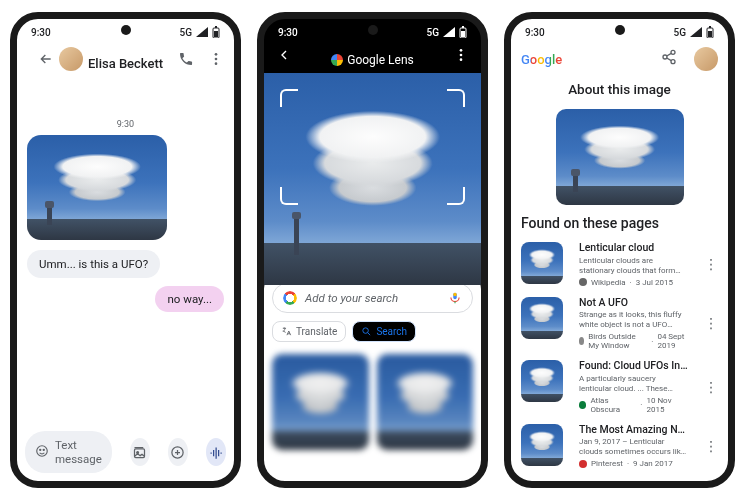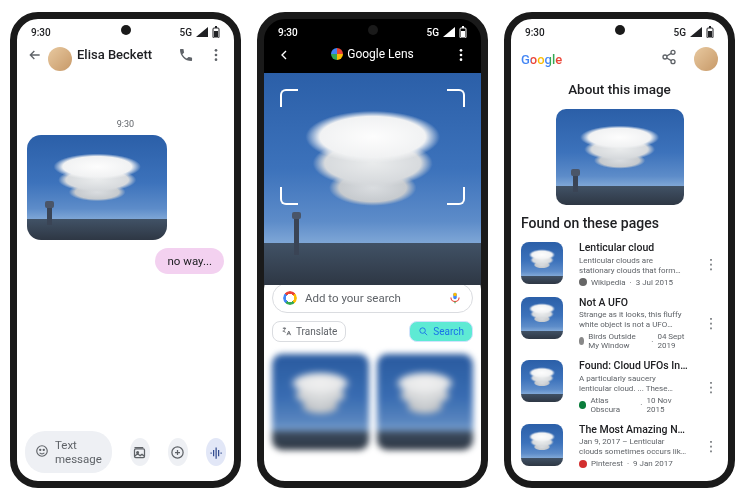--- a/index.html
+++ b/index.html
@@ -40,21 +40,21 @@
   .signal-icon, .battery-icon { display:inline-block; }
   .signal-icon svg, .battery-icon svg { display:block; }
   .camera-pill {
     position:absolute;
     top:6px; left:50%; transform:translateX(-50%);
     width:10px; height:10px; border-radius:50%;
     background:#1a1a1a;
   }
   
   .chat-header {
-    display:flex; align-items:flex-start; padding:6px 10px; gap:5px;
+    display:flex; align-items:flex-end; padding:6px 10px; gap:5px;margin-left:11px;
   }
   .chat-header .back { font-size:16px; color:#5f6368; }
   .avatar { width:24px; height:24px; border-radius:50%; background:linear-gradient(135deg,#e8c9a0,#c79968); }
   .contact-name { flex:1; font-size:13px; color:#202124; font-weight:500; }
   .header-icons { display:flex; gap:14px; color:#5f6368; }
   .chat-body { flex:1; overflow:hidden; padding:6px 10px; display:flex; flex-direction:column; }
   .timecenter { text-align:center; font-size:9px; color:#5f6368; margin:36px 0 6px; }
   .msg-img-wrap { align-self:flex-start; width:140px; border-radius:14px; overflow:hidden; }
   .cloud-scene {
     width:100%; aspect-ratio:4/3;
@@ -91,21 +91,21 @@
     flex:1; display:flex; align-items:center; gap:6px;
     background:#eef0f4; border-radius:20px; padding:7px 10px;
     color:#5f6368; font-size:11.5px;
   }
   .compose-btn { width:28px; height:28px; border-radius:50%; background:#eef0f4; display:flex; align-items:center; justify-content:center; color:#5f6368; }
   .compose-btn.accent{ background:#e2e7f7; color:#324b8f; }
   .compose-btn svg{ display:block; }
 
   
   .lens-header {
-    display:flex; align-items:flex-start; justify-content:space-between;
+    display:flex; align-items:flex-end; justify-content:space-between;
     padding:6px 12px; color:#fff;
   }
   .lens-title { font-size:12px; display:flex; align-items:center; gap:4px; }
   .lens-title .logo { width:12px; height:12px; border-radius:50%;
     background:conic-gradient(#ea4335 0 25%, #fbbc04 0 50%, #34a853 0 75%, #4285f4 0 100%); }
   .lens-viewport {
     position:relative; flex:0 0 auto;
   }
   .lens-viewport .cloud-scene { aspect-ratio: 215/210; }
   .crop-corners { position:absolute; inset:16px; pointer-events:none; }
@@ -116,35 +116,35 @@
   .crop-corners .tr{ top:0; right:0; border-left:none; border-bottom:none; border-top-right-radius:6px;}
   .crop-corners .bl{ bottom:64px; left:0; border-right:none; border-top:none; border-bottom-left-radius:6px;}
   .crop-corners .br{ bottom:64px; right:0; border-left:none; border-top:none; border-bottom-right-radius:6px;}
   .lens-sheet {
     background:#fff; border-top-left-radius:14px; border-top-right-radius:14px;
     margin-top:-10px; flex:1; display:flex; flex-direction:column; padding:8px;
   }
   .searchbar {
     display:flex; align-items:center; gap:8px;
     border:1px solid #dadce0; border-radius:22px; padding:7px 10px;
-    font-size:11.5px; color:#5f6368;
+    font-size:11.5px; color:#5f6368;font-style:italic;
   }
   .g-logo { width:14px; height:14px; border-radius:50%;
     background:conic-gradient(from -45deg,#ea4335 0 25%, #fbbc04 0 50%, #34a853 0 75%, #4285f4 0 100%);
     mask:radial-gradient(circle at 50% 50%, transparent 0 4px, #000 4px); -webkit-mask:radial-gradient(circle at 50% 50%, transparent 0 4px, #000 4px);
   }
   .searchbar-text{ flex:1; }
   .mic-icon { width:14px;height:14px; }
-  .chip-row { display:flex; gap:6px; justify-content:space-between; margin:8px 0; }
+  .chip-row { display:flex; gap:6px; justify-content:flex-start; margin:8px 0; }
   .chip {
     display:flex; align-items:center; gap:4px;
     border:1px solid #dadce0; border-radius:8px; padding:4px 8px;
     font-size:10px; color:#5f6368;
   }
-  .chip.active { color:#1a73e8; background:#5eead4; border-color:#d2e3fc; }
+  .chip.active { color:#1a73e8; background:#000000; border-color:#d2e3fc; }
   .chip svg{display:block;}
   .results-blur { display:flex; gap:8px; margin-top:4px; }
   .result-thumb {
     flex:1; aspect-ratio:1/1; border-radius:10px; overflow:hidden;
     filter:blur(3px) brightness(.95);
   }
   .result-thumb .cloud-scene{ aspect-ratio:1/1; }
 
   
   .about-header{
@@ -215,20 +215,21 @@
           </svg></span>
     </span>
   </div>
   <div class="chat-body">
     <div class="timecenter">9:30</div>
     <div class="msg-img-wrap">
       <div class="cloud-scene">
           <span class="tower"></span>
         </div>
     </div>
+    <div class="bubble-in">Umm... is this a UFO?</div>
     <div class="bubble-out">no way...</div>
     <div style="flex:1"></div>
   </div>
   <div class="compose">
     <div class="compose-field">
       <span><svg width="14" height="14" viewBox="0 0 24 24" fill="none" stroke="#5f6368" stroke-width="2">
             <circle cx="12" cy="12" r="9"></circle>
             <circle cx="9" cy="10" r="1" fill="#5f6368"></circle>
             <circle cx="15" cy="10" r="1" fill="#5f6368"></circle>
             <path d="M8 15c1 1.3 2.4 2 4 2s3-.7 4-2"></path>

